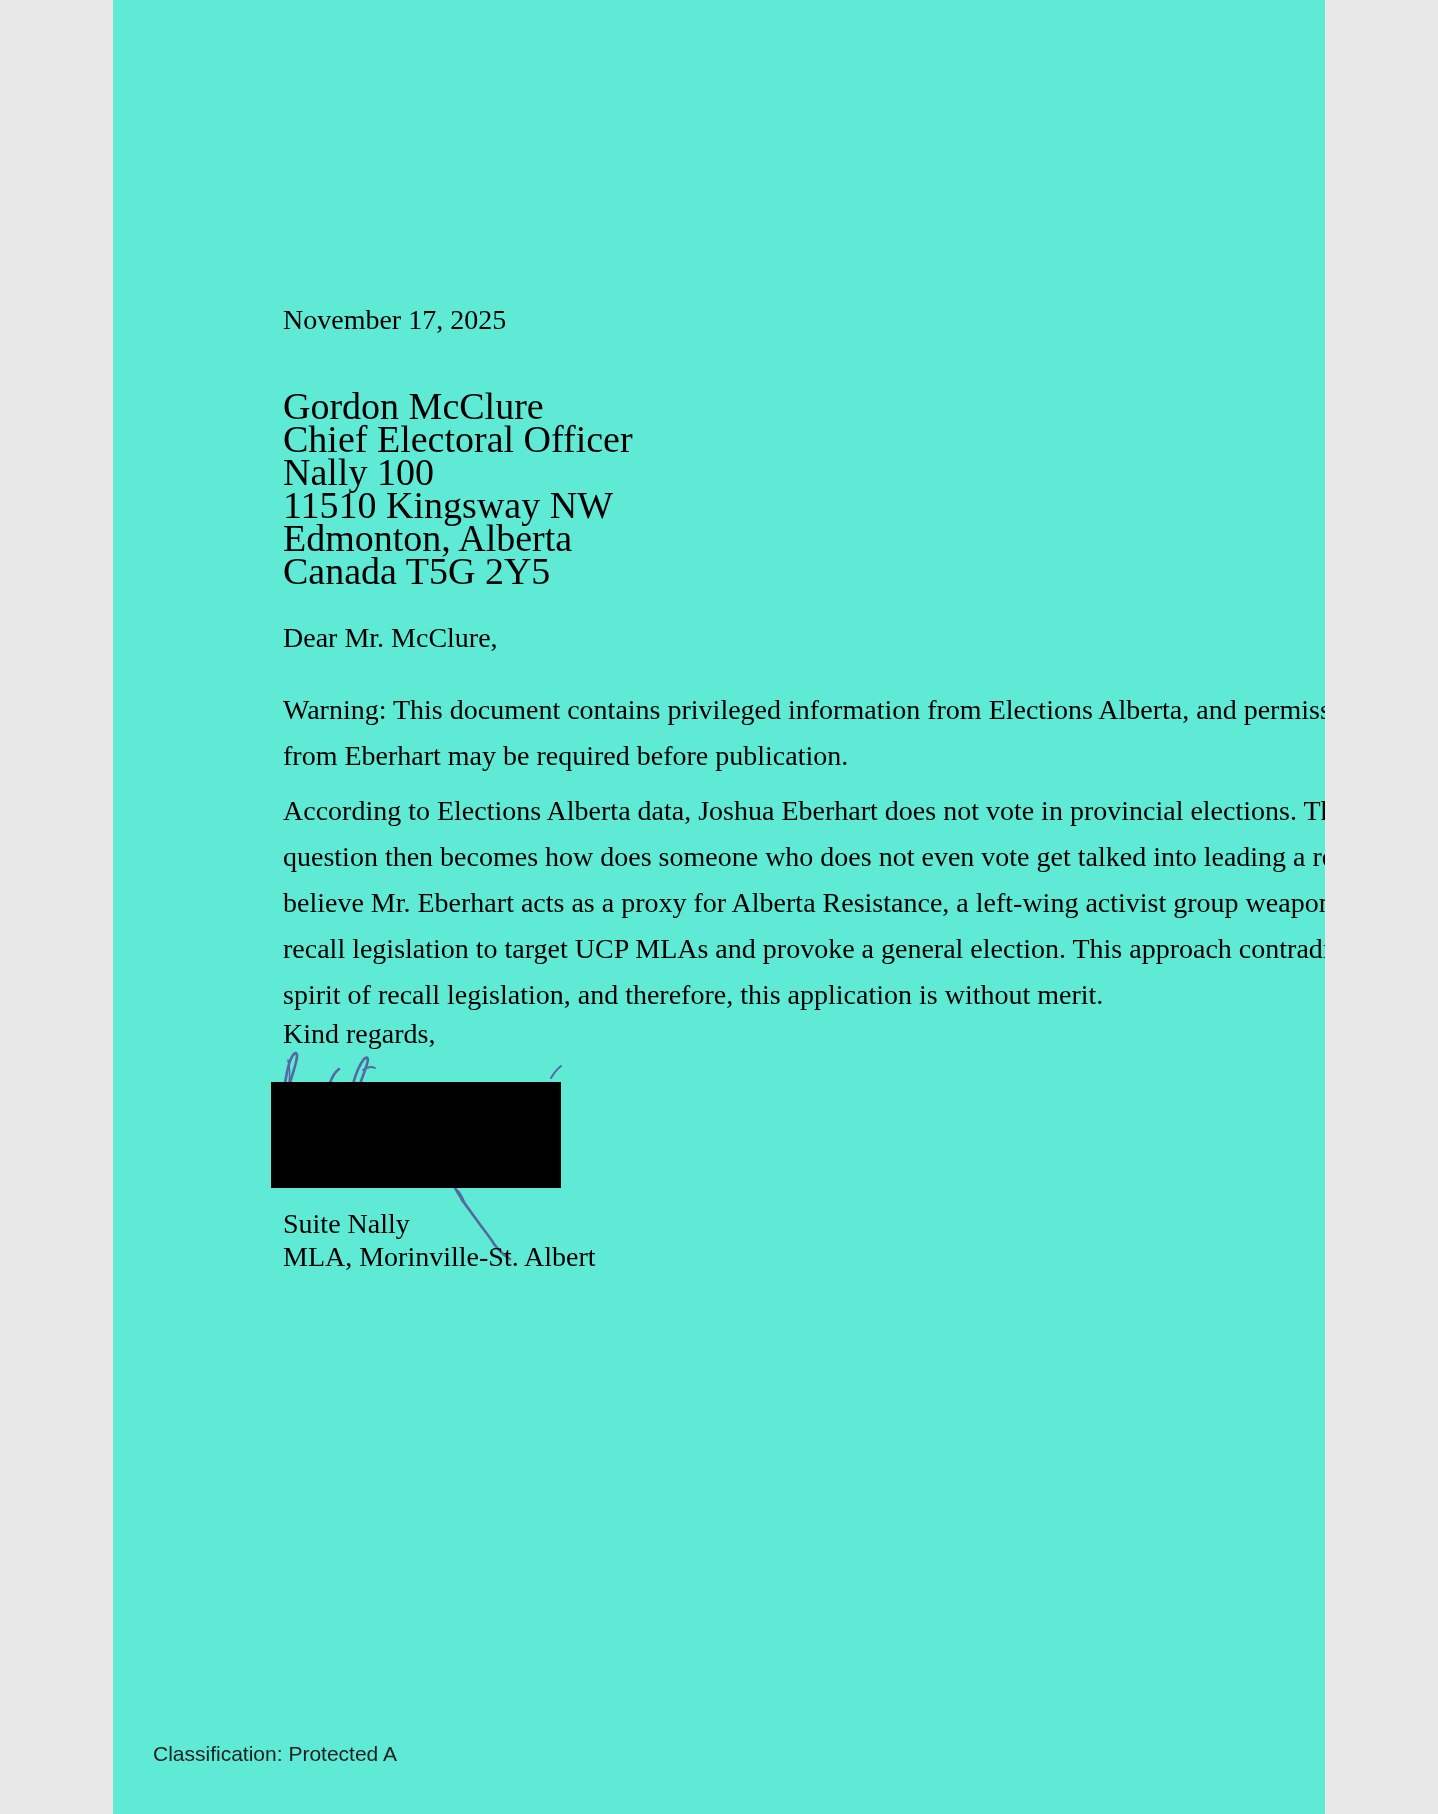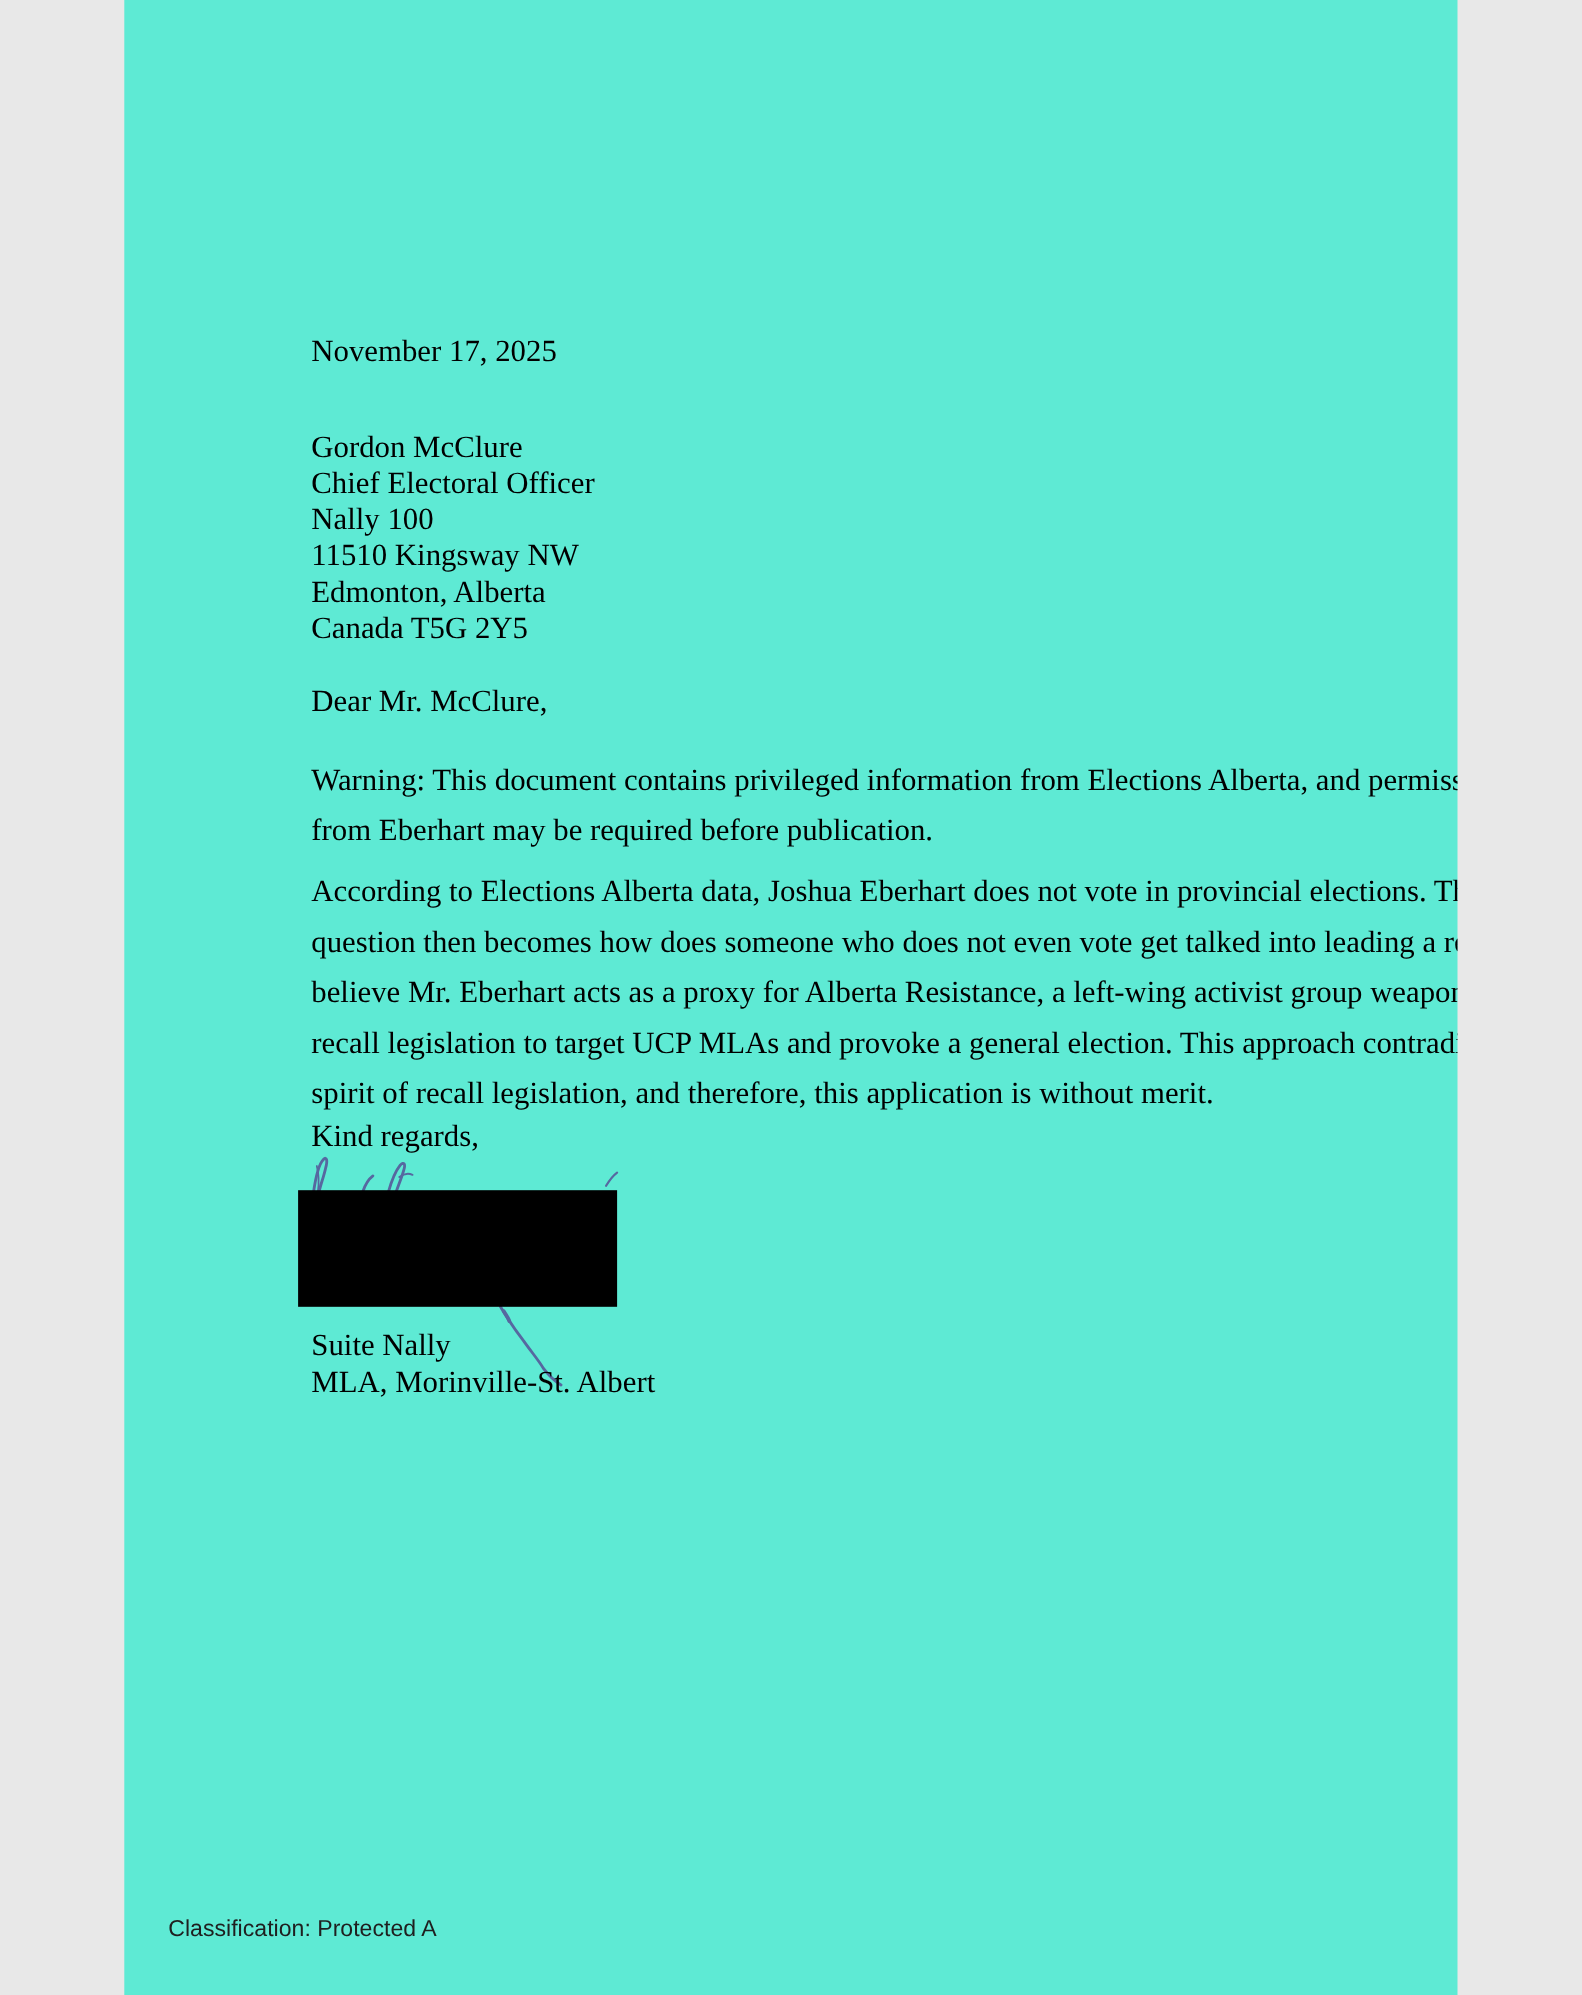--- a/index.html
+++ b/index.html
@@ -17,21 +17,21 @@
     color: #000000;
     overflow: hidden;
   }
   .abs { position: absolute; }
   .serif-line {
     font-size: 28px;
     line-height: 34px;
     white-space: pre;
   }
   .date-line       { left: 170px; top: 303px; }
-  .recipient-block { left: 170px; top: 390px; font-size: 28px; line-height: 33px; }
+  .recipient-block { left: 170px; top: 390px; font-size: 38px; line-height: 33px; }
   .salutation      { left: 170px; top: 621px; }
   .para {
     left: 170px;
     width: 1128px;
     font-size: 28px;
     line-height: 46px;
     margin: 0;
   }
   .para-warning { top: 687px; }
   .para-body    { top: 788px; }

